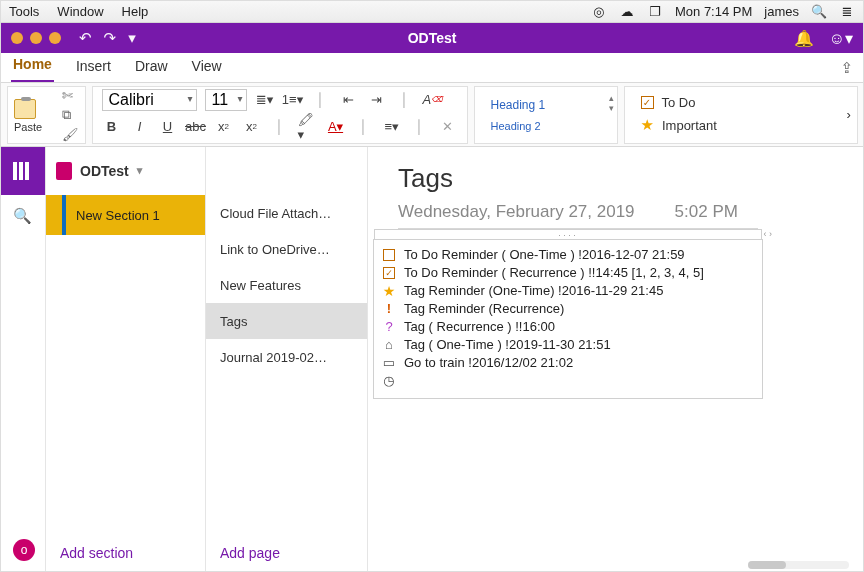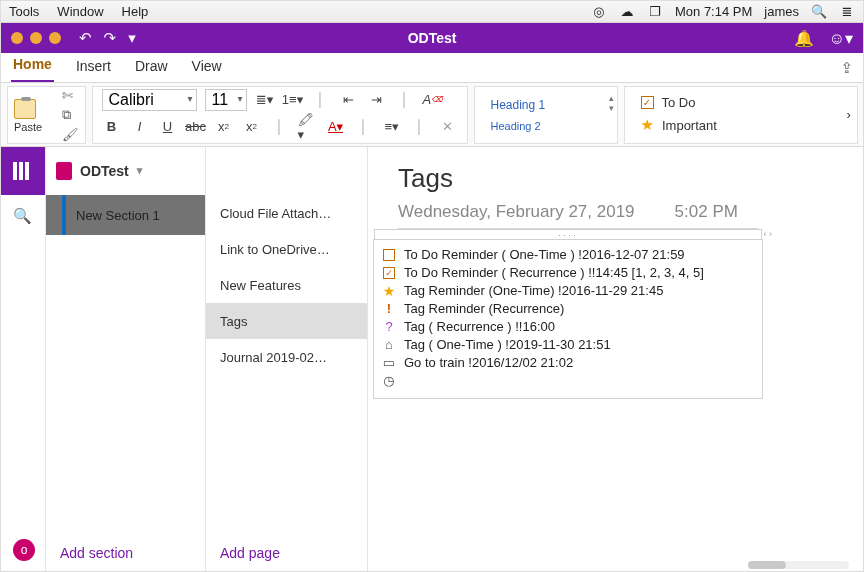--- a/index.html
+++ b/index.html
@@ -133,21 +133,21 @@
   }
   .nb-header {
     height:48px; display:flex; align-items:center; gap:8px; padding:0 10px; font-size:14px; font-weight:600;
     border-bottom:1px solid transparent;
   }
   .nb-icon { width:16px; height:18px; background:#c9006b; border-radius:2px;}
   .section-item {
     height:40px; display:flex; align-items:center; padding-left:16px; gap:0;
     color:#222; cursor:pointer;
   }
-  .section-item.active { background:#737373;}
+  .section-item.active { background:#eab308;}
   .section-strip { width:4px; height:100%; background:#0f6cbf; margin-right:10px;}
   .add-link {
     position:absolute; bottom:10px; left:14px; color:#7719aa; font-size:14px; font-weight:500; cursor:pointer;
   }
   .pagecol {
     width:162px; border-right:1px solid #e5e5e5; display:flex; flex-direction:column; position:relative;
     padding-top:48px;
   }
   .page-item {
     height:36px; display:flex; align-items:center; padding:0 14px; color:#333; cursor:pointer;

